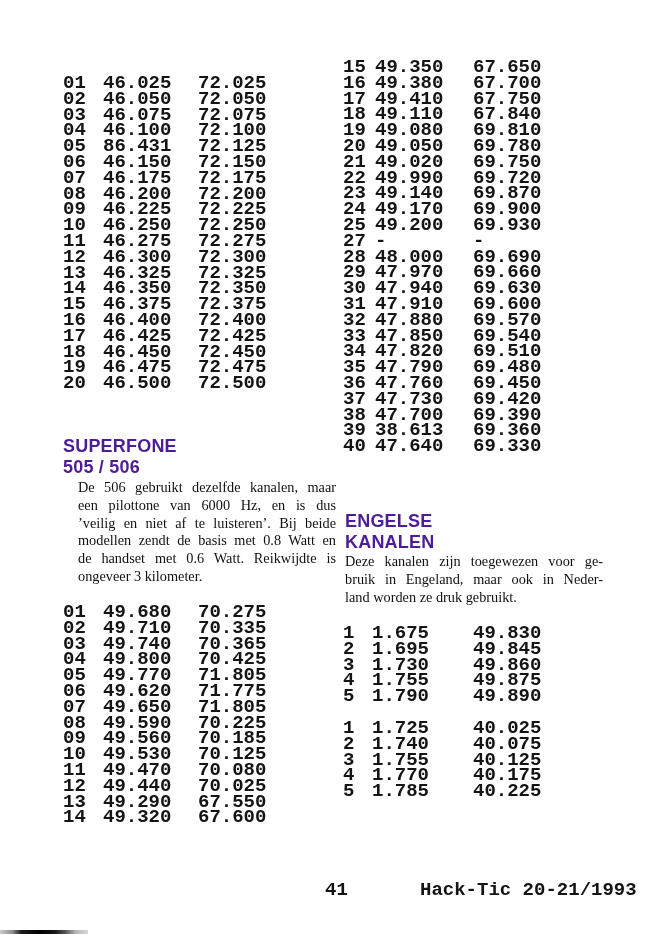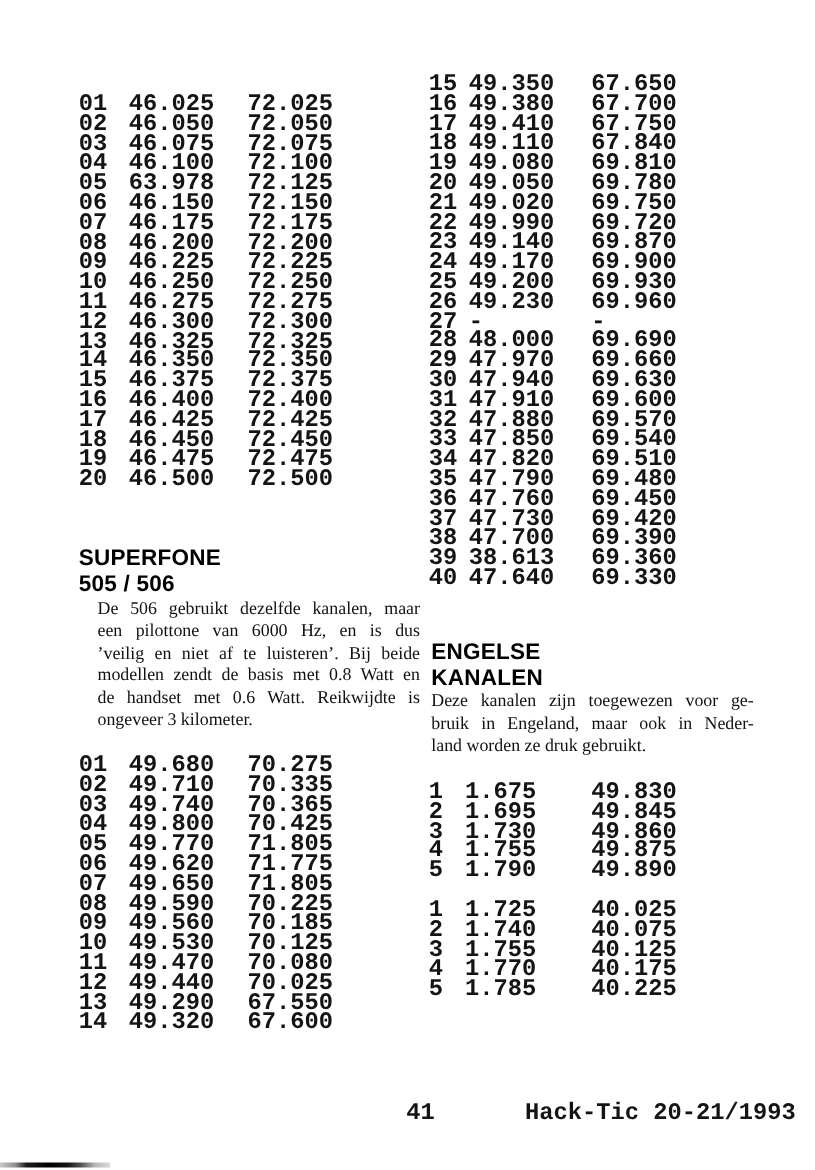--- a/index.html
+++ b/index.html
@@ -27,21 +27,21 @@
   .t-right .c-ch { width:32px; }  .t-right .c-f1 { width:98px; }
   .t-eng   .c-ch { width:29px; }  .t-eng   .c-f1 { width:101px; }
 
   
   .heading {
     font-family:"Liberation Sans", sans-serif;
     font-weight:bold;
     font-size:18px;
     line-height:21px;
     letter-spacing:0.2px;
-    color:#000000;
+    color:#4c1d95;
     white-space:nowrap;
   }
 
   
   .para {
     font-family:"Liberation Serif", serif;
     font-size:14.3px;
     line-height:17.8px;
     color:#101010;
   }
@@ -82,21 +82,21 @@
       </div>
 
       <div class="trow">
         <span class="c-ch">04</span>
         <span class="c-f1">46.100</span>
         <span class="c-f2">72.100</span>
       </div>
 
       <div class="trow">
         <span class="c-ch">05</span>
-        <span class="c-f1">63.978</span>
+        <span class="c-f1">86.431</span>
         <span class="c-f2">72.125</span>
       </div>
 
       <div class="trow">
         <span class="c-ch">06</span>
         <span class="c-f1">46.150</span>
         <span class="c-f2">72.150</span>
       </div>
 
       <div class="trow">
@@ -353,25 +353,20 @@
         <span class="c-f1">49.170</span>
         <span class="c-f2">69.900</span>
       </div>
 
       <div class="trow">
         <span class="c-ch">25</span>
         <span class="c-f1">49.200</span>
         <span class="c-f2">69.930</span>
       </div>
 
-      <div class="trow">
-        <span class="c-ch">26</span>
-        <span class="c-f1">49.230</span>
-        <span class="c-f2">69.960</span>
-      </div>
 
       <div class="trow">
         <span class="c-ch">27</span>
         <span class="c-f1">-</span>
         <span class="c-f2">-</span>
       </div>
 
       <div class="trow">
         <span class="c-ch">28</span>
         <span class="c-f1">48.000</span>

